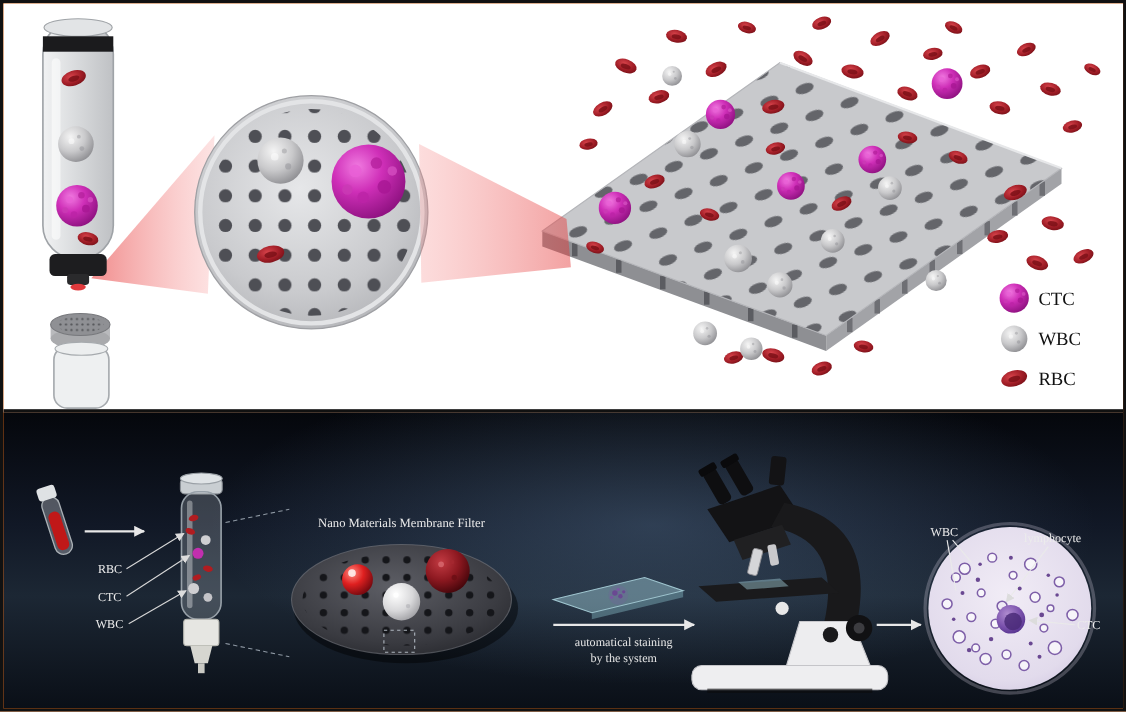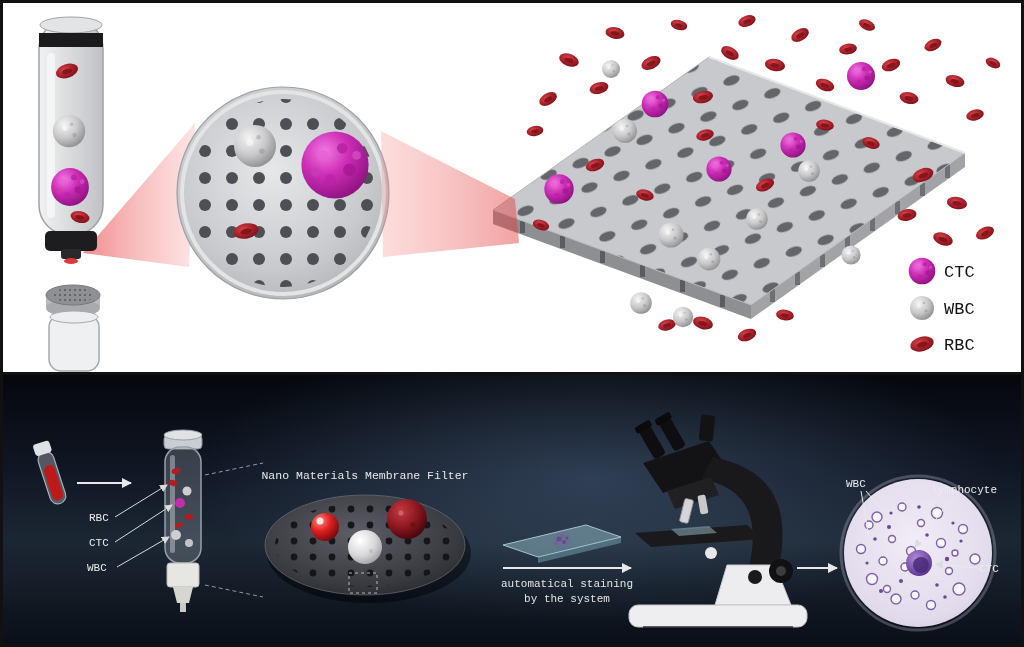--- a/index.html
+++ b/index.html
@@ -1,17 +1,17 @@
 <!DOCTYPE html>
 <html><head>
 <meta charset="utf-8">
 <style>
   html,body{margin:0;padding:0;background:#fff}
   .figure{position:relative;width:1024px;height:647px;box-sizing:border-box;border:3px solid #111;
-          background:#f97316;font-family:Liberation Mono, monospace;overflow:hidden}
+          background:#f97316;font-family:Liberation Serif, serif;overflow:hidden}
   .top-panel{position:absolute;left:0;top:0;width:1018px;height:372px;background:#fff;
              border-bottom:3px solid #111;box-sizing:border-box}
   .bottom-panel{position:absolute;left:0;top:372px;width:1018px;height:269px;
     background:
       radial-gradient(ellipse 55% 75% at 58% 38%, rgba(96,126,158,0.38), rgba(0,0,0,0) 72%),
       linear-gradient(180deg,#05070c 0%,#111826 38%,#1c2734 62%,#0a0f17 100%)}
   svg{display:block;width:100%;height:100%}
   .legend-text{font-size:17px;fill:#111}
   .lbl{font-size:11px;fill:#ececec}
   .cap{font-size:11px;fill:#e4e4e4}

